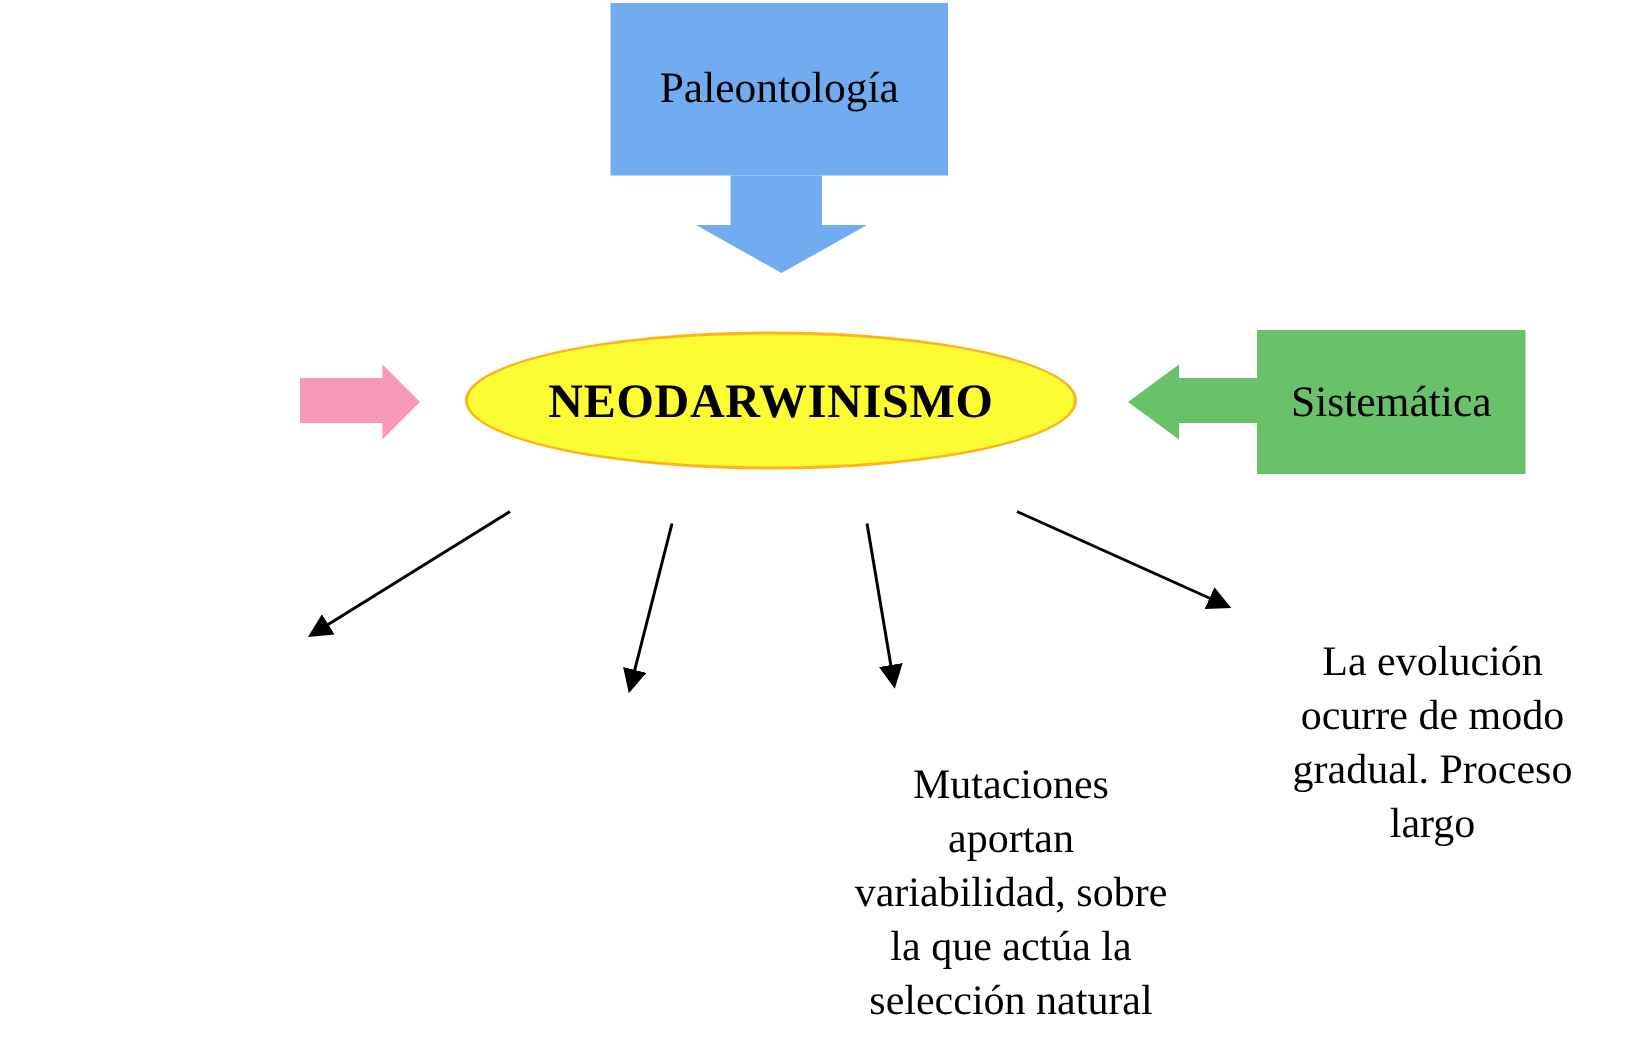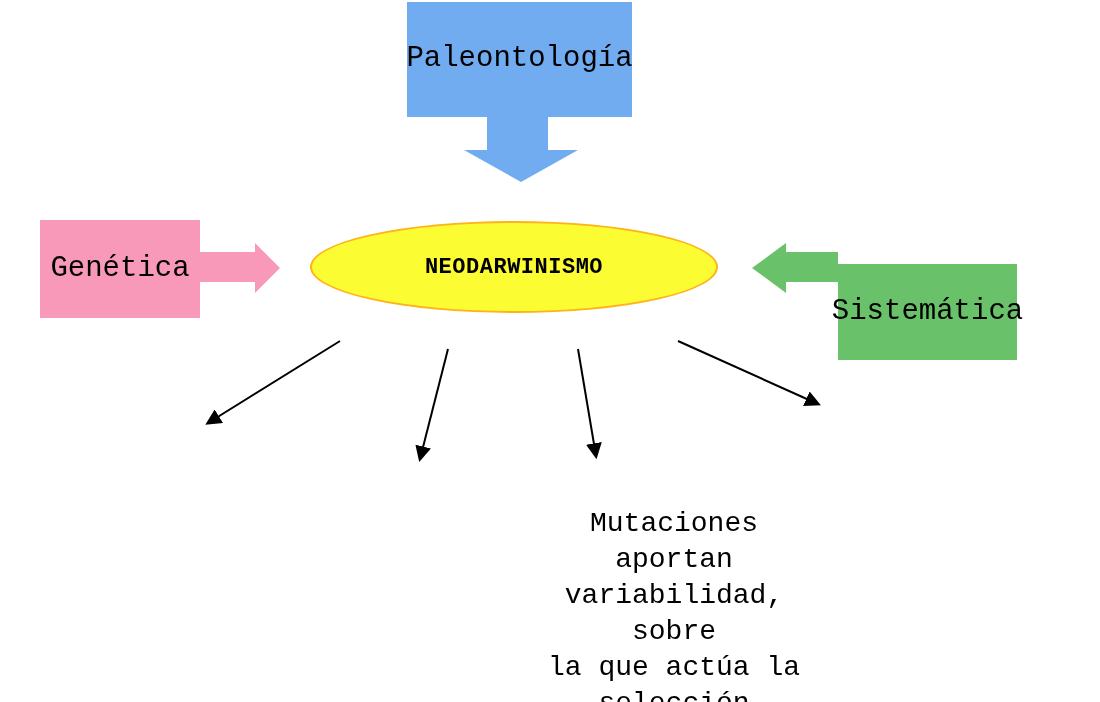--- a/index.html
+++ b/index.html
@@ -2,21 +2,21 @@
 <html style="--blue: #71ACF1; --pink: #F999BA; --green: #69C169; --yellow-fill: #FCFC33; --yellow-border: #FFB31A; --ink: #000000;"><head>
 <meta charset="utf-8">
 <style>
   html, body { margin: 0; padding: 0; background: #ffffff; }
   .canvas {
     position: relative;
     width: 1100px;
     height: 702px;
     background: #ffffff;
     overflow: hidden;
-    font-family: Liberation Mono, monospace;
+    font-family: Liberation Serif, serif;
     color: #000;
   }
   .arrows-layer {
     position: absolute;
     left: 0; top: 0;
     width: 1100px; height: 702px;
     pointer-events: none;
   }
   .arrow-blue  { fill: var(--blue); }
   .arrow-pink  { fill: var(--pink); }
@@ -26,34 +26,34 @@
   .box {
     position: absolute;
     display: flex;
     align-items: center;
     justify-content: center;
     font-size: 29px;
     line-height: 1.2;
   }
   .box-blue  { left: 407px; top: 2px;   width: 225px; height: 115px; background: var(--blue); }
   .box-pink  { left: 40px;  top: 220px; width: 160px; height: 98px;  background: var(--pink); }
-  .box-green { left: 838px; top: 220px; width: 179px; height: 96px;  background: var(--green); margin-top: 44px; }
+  .box-green { left: 838px; top: 220px; width: 179px; height: 96px;  background: var(--green); }
 
   .ellipse {
     position: absolute;
     left: 310px; top: 221px;
     width: 408px; height: 92px;
     background: var(--yellow-fill);
     border: 2px solid var(--yellow-border);
     border-radius: 50%;
     box-sizing: border-box;
     display: flex;
     align-items: center;
     justify-content: center;
-    font-size: 22px;
+    font-size: 32px;
     font-weight: bold;
     letter-spacing: 0.5px;
   }
 
   .note {
     position: absolute;
     font-size: 28px;
     line-height: 36px;
     text-align: center;
     white-space: pre-line;
@@ -84,34 +84,35 @@
     <line class="black-line" x1="340" y1="341" x2="208" y2="423" marker-end="url(#arrowhead)"></line>
     <line class="black-line" x1="448" y1="349" x2="420" y2="459" marker-end="url(#arrowhead)"></line>
     <line class="black-line" x1="578" y1="349" x2="596" y2="456" marker-end="url(#arrowhead)"></line>
     <line class="black-line" x1="678" y1="341" x2="818" y2="404" marker-end="url(#arrowhead)"></line>
   </svg>
 
   <div class="box box-blue">
     <span>Paleontología</span>
   </div>
 
-  <div class="box box-pink">
-    <span>Genética</span>
-  </div>
 
   <div class="box box-green">
     <span>Sistemática</span>
   </div>
 
   <div class="ellipse">
     <span>NEODARWINISMO</span>
   </div>
 
 
 
   <div class="note note-3">Mutaciones
 aportan
 variabilidad, sobre
 la que actúa la
 selección natural</div>
 
+  <div class="note note-4">La evolución
+ocurre de modo
+gradual. Proceso
+largo</div>
 
 </div>
 
 </body></html>

